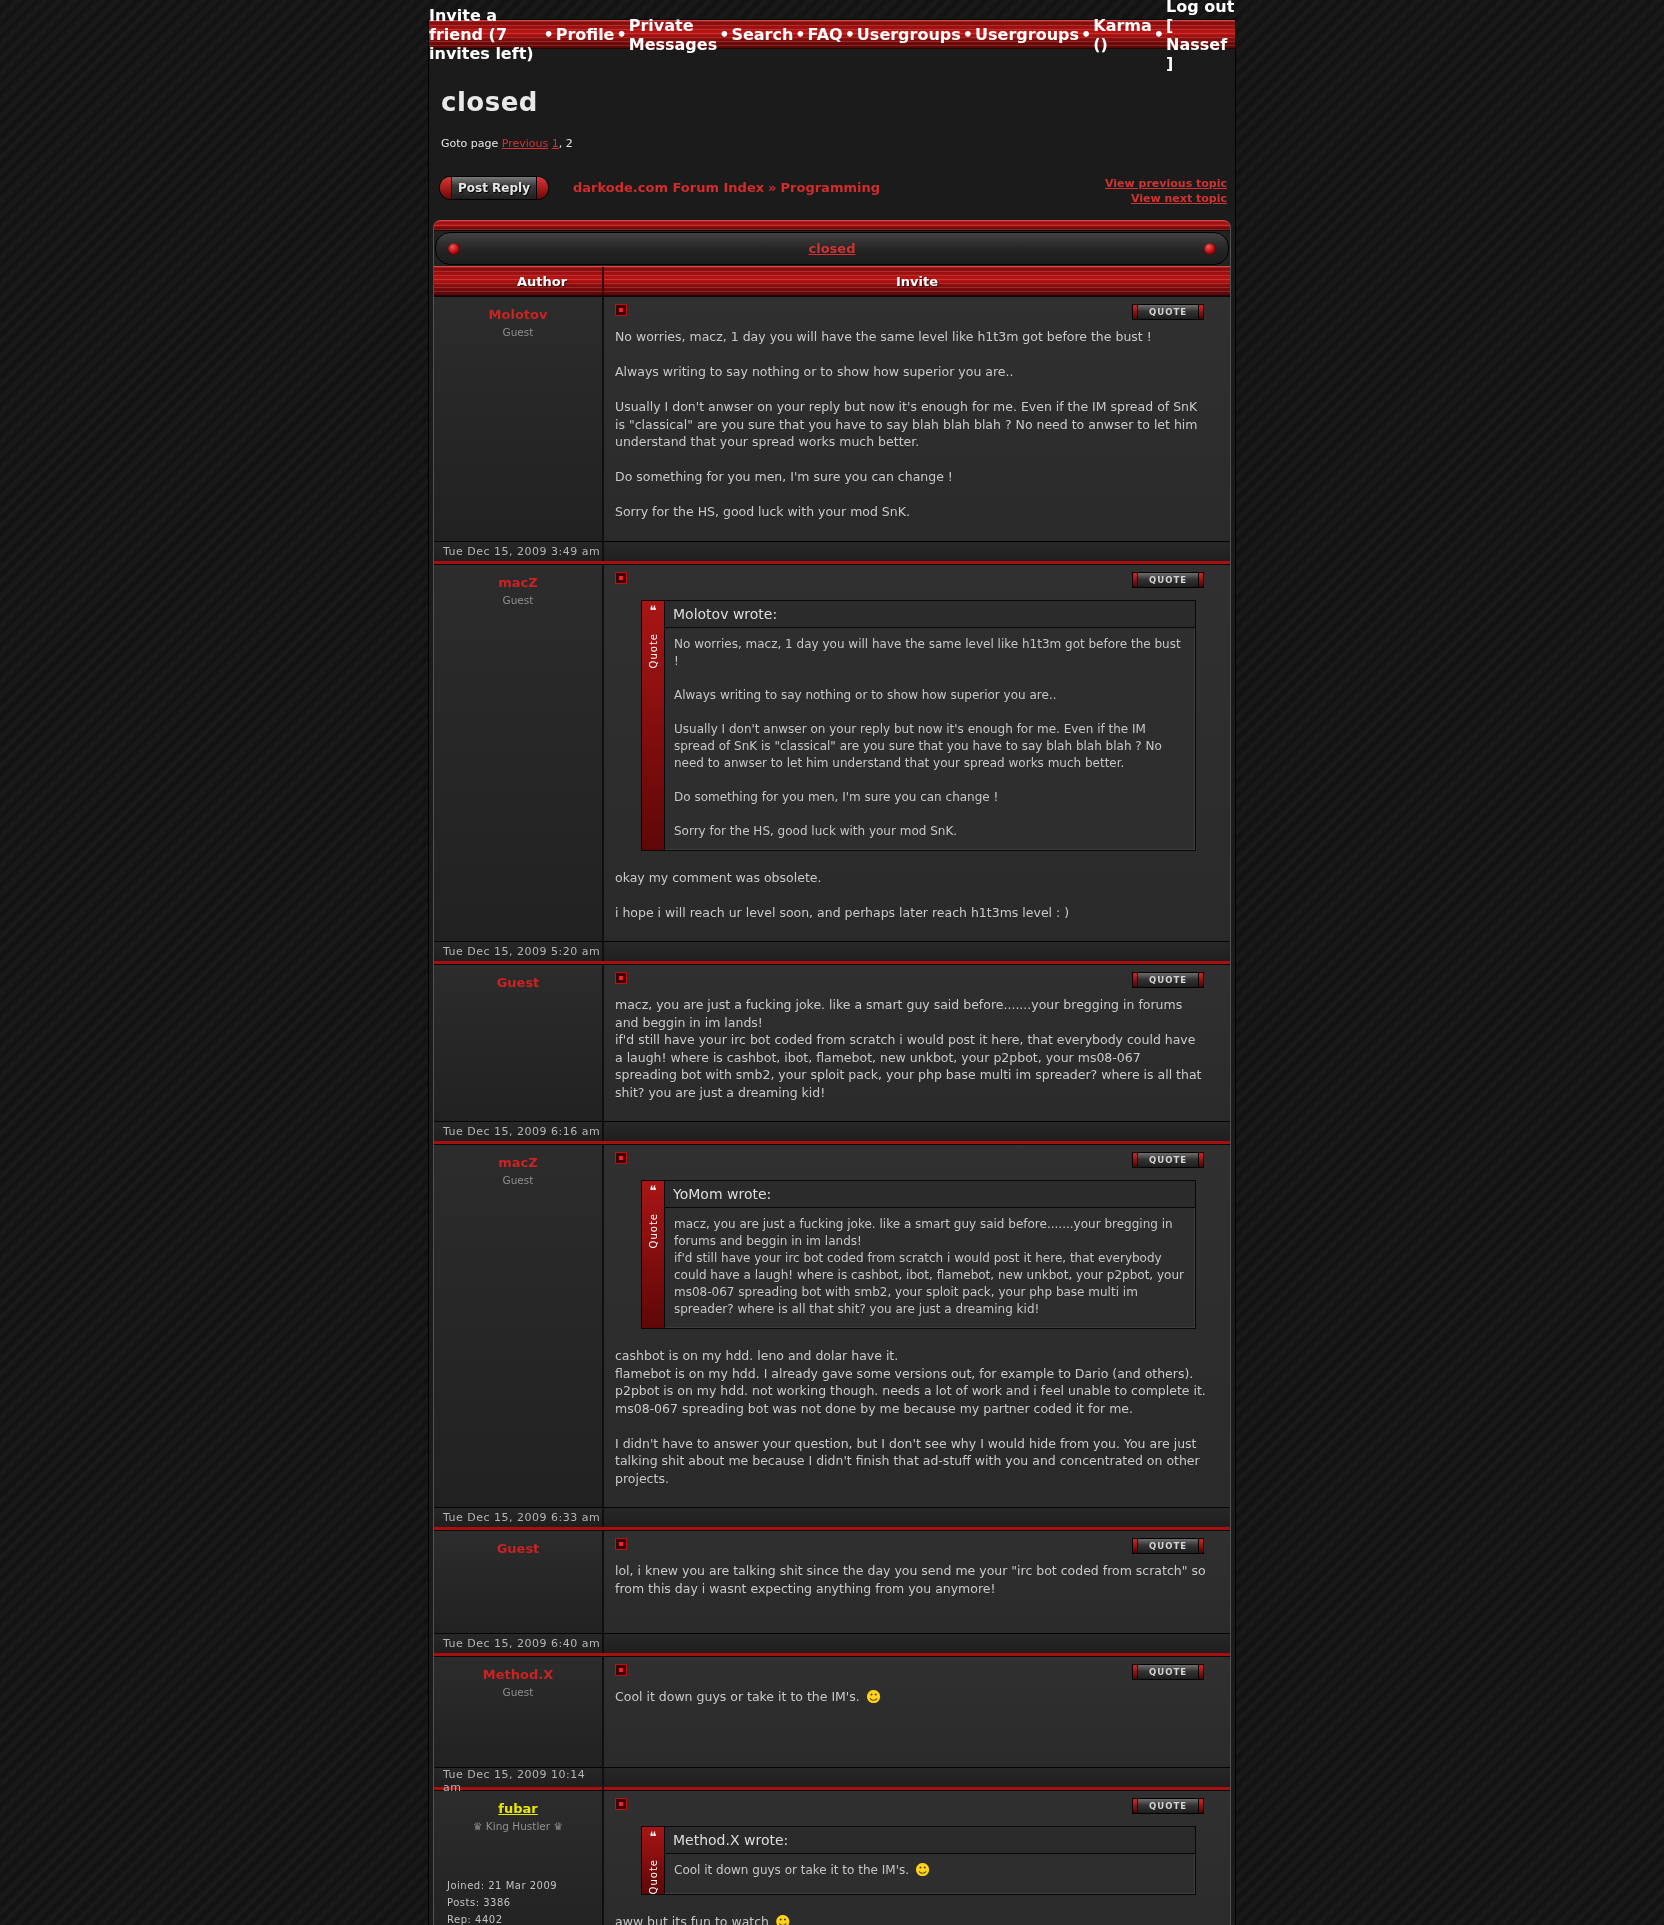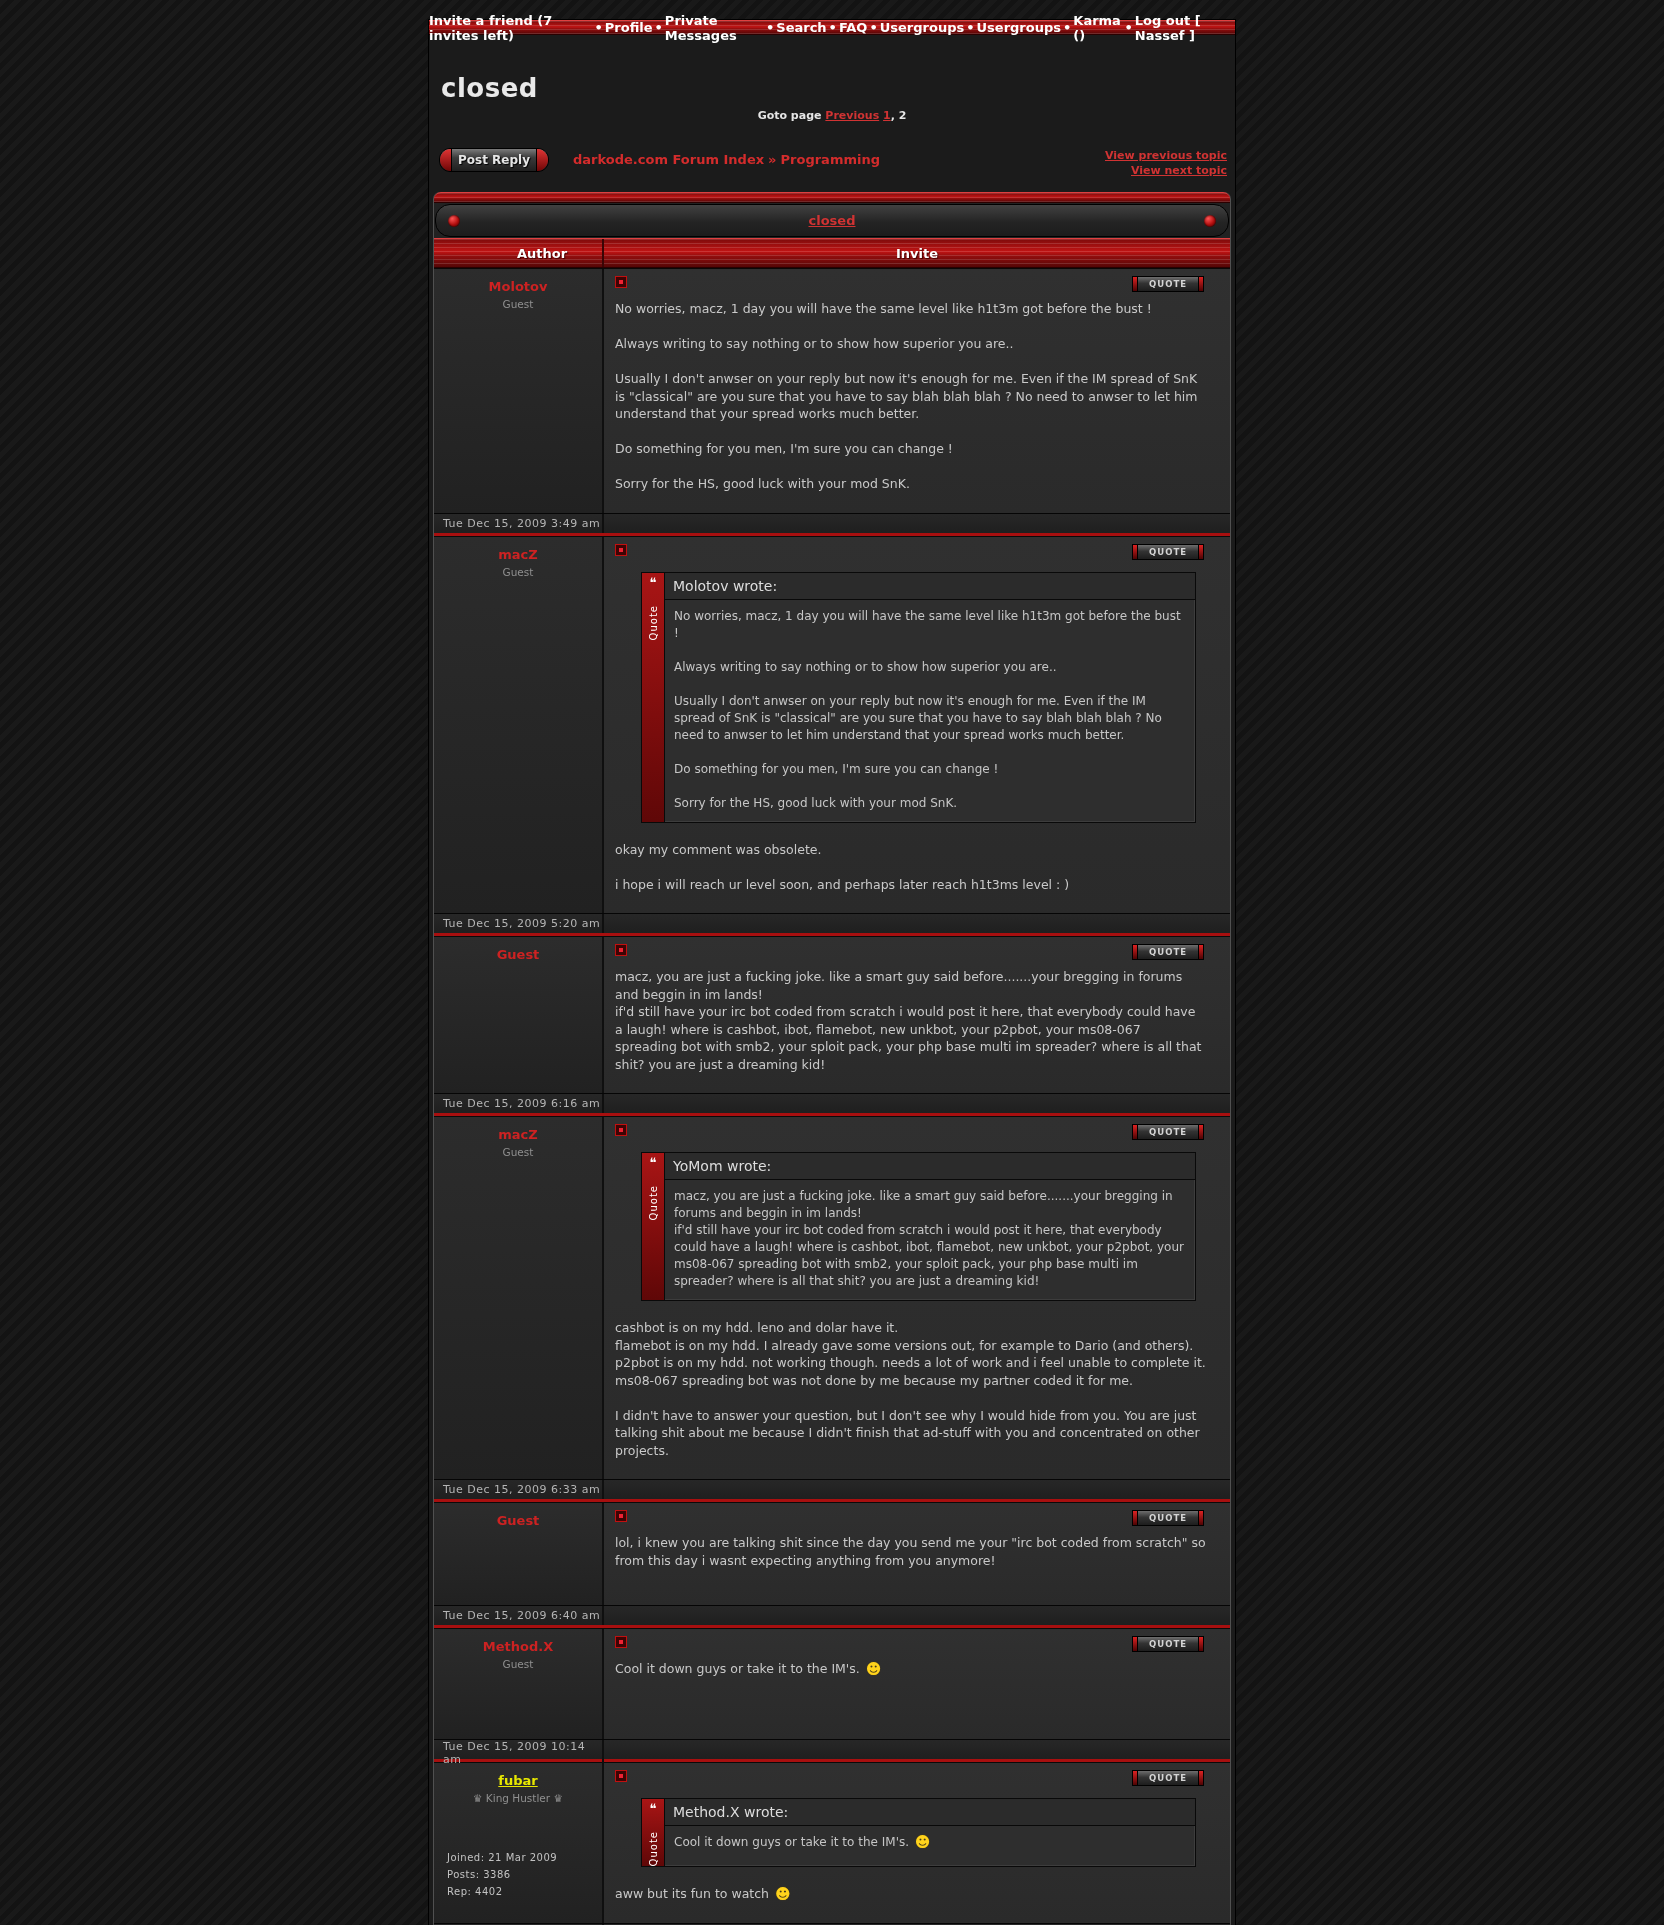--- a/index.html
+++ b/index.html
@@ -15,28 +15,28 @@
     padding-bottom:30px;
   }
   
   .redbar {
     background:
       repeating-linear-gradient(180deg, rgba(255,255,255,.14) 0 1px, rgba(255,255,255,0) 1px 4px),
       linear-gradient(180deg,#7e0b0b,#c01414 45%,#930e0e 60%,#550606);
     border-top:1px solid #e04040; border-bottom:1px solid #2a0000;
   }
   
-  .top-nav { height:15px; display:flex; align-items:center; justify-content:center;
-    font-size:13px; font-weight:bold; color:#fff; }
+  .top-nav { height:29px; display:flex; align-items:center; justify-content:center;
+    font-size:16px; font-weight:bold; color:#fff; }
   .nav-link { color:#fff; text-decoration:none; cursor:pointer; }
   .nav-sep { color:#fff; margin:0 2px; }
   
   .title-wrap { padding:38px 12px 0 12px; }
   .page-title { font-size:26px; font-weight:bold; color:#e9e9e9; letter-spacing:0.5px; }
-  .goto-line { margin-top:6px; font-size:11px; font-weight:bold; color:#e6e6e6;text-align:center; }
+  .goto-line { margin-top:20px; font-size:11px; font-weight:normal; color:#e6e6e6; }
   .goto-line a, .goto-bottom a { color:#d03333; text-decoration:underline; cursor:pointer; }
   
   .crumb-row { margin-top:26px; padding:0 8px 6px 10px; display:flex; align-items:flex-start; }
   .crumb { margin-left:24px; margin-top:4px; font-size:13px; font-weight:bold; }
   .crumb a { color:#d42c2c; text-decoration:none; cursor:pointer; }
   .crumb .sep { color:#d42c2c; margin:0 4px; }
   .topic-nav { margin-left:auto; text-align:right; font-size:11px; font-weight:bold; line-height:15px; }
   .topic-nav a { display:block; color:#d03333; text-decoration:underline; cursor:pointer; }
   
   .btn-reply {

